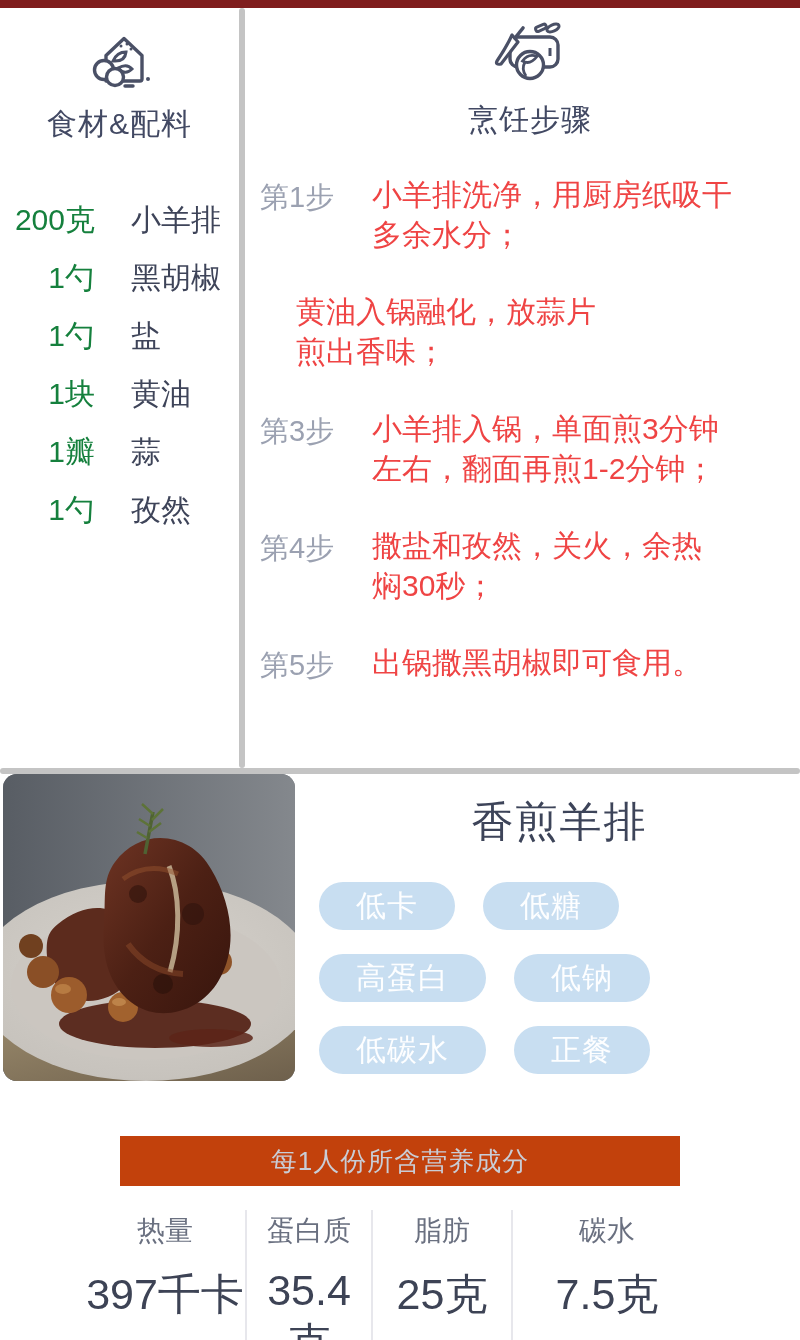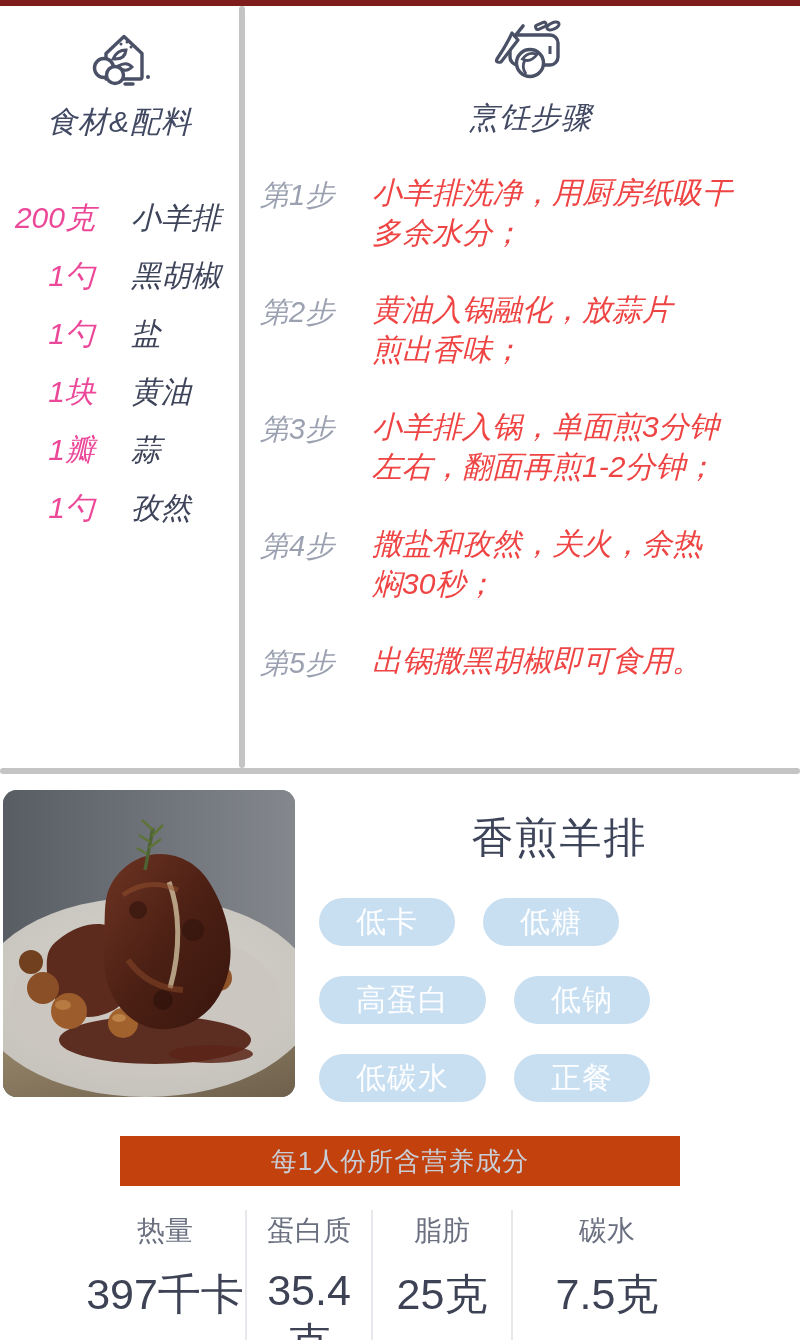--- a/index.html
+++ b/index.html
@@ -9,60 +9,59 @@
     background: #ffffff;
     font-family: "Liberation Sans", "DejaVu Sans", sans-serif;
     color: #3e4459;
     overflow: hidden;
     position: relative;
   }
 
   
   .top-section {
     height: 768px;
-    border-top: 6px solid #7f1d1d;
+    border-top: 8px solid #7f1d1d;
     display: flex;
-    font-style: italic;
   }
   .col-left { width: 239px; padding-top: 20px; }
   .v-divider { width: 6px; background: #c4c4c4; border-radius: 3px; }
   .col-right { flex: 1; padding-left: 15px; padding-top: 12px; }
 
   .panel-head { text-align: center; }
   .panel-head .icon { display: inline-block; }
   .panel-title {
     margin-top: 12px;
     font-size: 30px;
     font-weight: 500;
     color: #424963;
     letter-spacing: 1px;
   }
 
   .ingredients { margin-top: 46px; }
   .ing-row { display: flex; align-items: center; height: 58px; font-size: 30px; }
-  .ing-amt { width: 95px; text-align: right; color: #ec4899; }
+  .ing-amt { width: 95px; text-align: right; color: #15803d; }
   .ing-name { margin-left: 36px; color: #3e4459; }
 
   .steps { margin-top: 34px; }
   .step-row { display: flex; margin-bottom: 37px; }
   .step-label { width: 76px; color: #9ba1b1; font-size: 29px; padding-top: 3px; flex-shrink: 0; }
   .step-text {
     margin-left: 36px;
     font-size: 30px;
     line-height: 40px;
     color: #ef4444;
     white-space: pre-line;
     width: 410px;
   }
 
   
   .h-divider { height: 6px; background: #c4c4c4; border-radius: 3px; }
 
   
-  .mid-section { height: 356px; padding-top: 16px; display: flex; justify-content: center; }
+  .mid-section { height: 356px; padding-top: 0; display: flex; justify-content: center; }
   .photo-wrap {
     width: 292px; height: 307px;
     margin-left: 3px;
     border-radius: 14px;
     overflow: hidden;
     flex-shrink: 0;
     background: #6d7278;
   }
   .photo-wrap svg { display: block; }
   .summary { flex: 1; padding: 20px 0 0 24px; }
@@ -71,21 +70,21 @@
     font-size: 42px;
     font-weight: 500;
     color: #3d4459;
     letter-spacing: 2px;
   }
   .tags {
     margin-top: 32px;
     width: 462px;
     display: flex;
     flex-wrap: wrap;
-    gap: 30px 28px;
+    gap: 24px 28px;
   }
   .tag {
     height: 48px;
     line-height: 48px;
     padding: 0 37px;
     border-radius: 25px;
     background: #c8def1;
     color: #fdfeff;
     font-size: 30px;
     letter-spacing: 1px;
@@ -188,21 +187,20 @@
       <div class="panel-title">烹饪步骤</div>
     </div>
 
     <div class="steps">
       <div class="step-row">
         <span class="step-label">第1步</span>
         <span class="step-text">小羊排洗净，用厨房纸吸干
 多余水分；</span>
       </div>
       <div class="step-row">
-        <span class="step-label">第2步</span>
         <span class="step-text">黄油入锅融化，放蒜片
 煎出香味；</span>
       </div>
       <div class="step-row">
         <span class="step-label">第3步</span>
         <span class="step-text">小羊排入锅，单面煎3分钟
 左右，翻面再煎1-2分钟；</span>
       </div>
       <div class="step-row">
         <span class="step-label">第4步</span>

